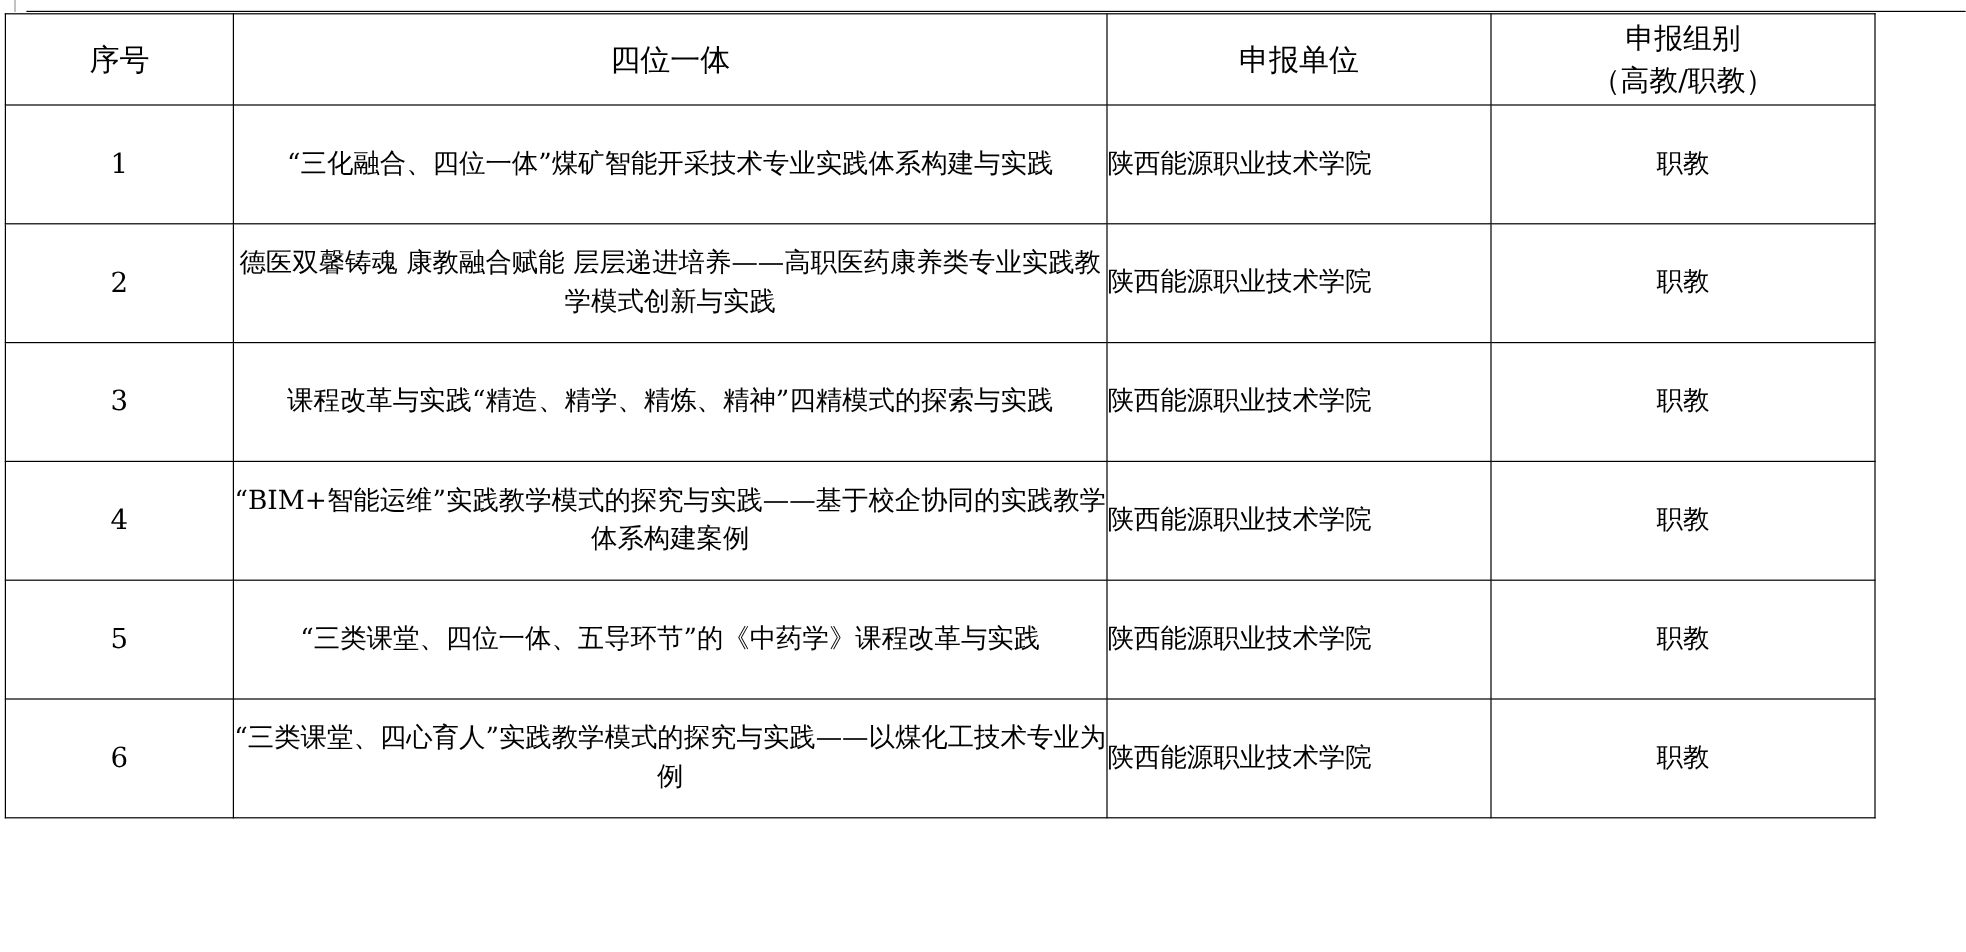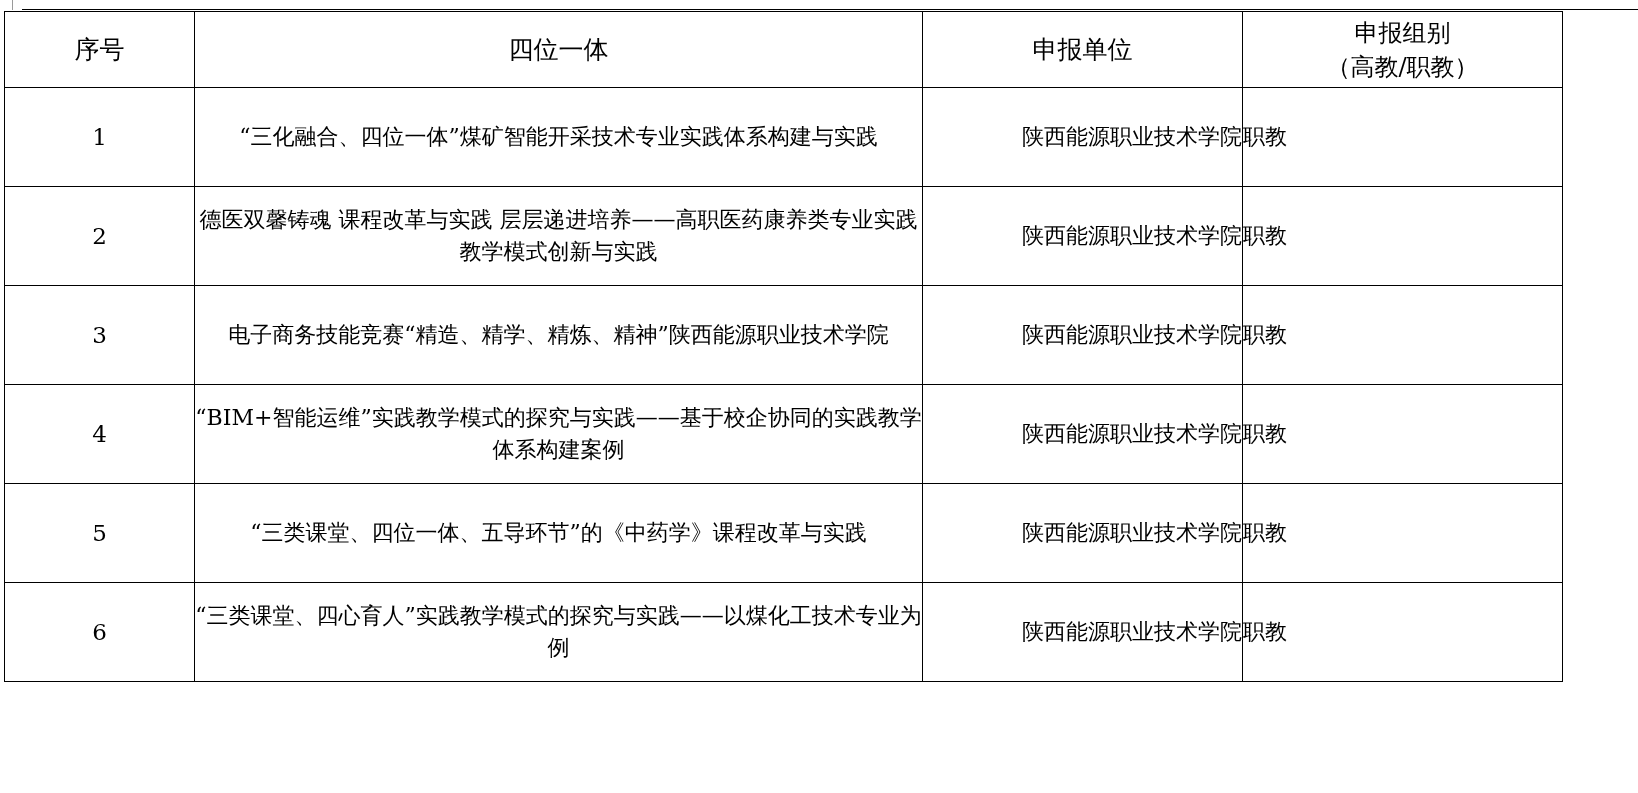--- a/index.html
+++ b/index.html
@@ -84,25 +84,25 @@
   td.idx {
     text-align: center;
     font-size: 23px;
   }
   td.name {
     text-align: center;
     padding: 0 8px 0 10px;
     letter-spacing: 0px;
   }
   td.unit {
-    text-align: right;
+    text-align: left;
     font-size: 22px;
   }
   td.group {
-    text-align: left;
+    text-align: center;
     font-size: 22px;
   }
   td.name .txt {
     display: block;
   }
 </style>
 </head>
 <body>
 
 <div class="page">
@@ -135,29 +135,29 @@
         <td class="idx">1</td>
         <td class="name">
             <span class="txt">“三化融合、四位一体”煤矿智能开采技术专业实践体系构建与实践</span>
           </td>
         <td class="unit">陕西能源职业技术学院</td>
         <td class="group">职教</td>
       </tr>
       <tr>
         <td class="idx">2</td>
         <td class="name">
-            <span class="txt">德医双馨铸魂 课程改革与实践 层层递进培养——高职医药康养类专业实践教学模式创新与实践</span>
+            <span class="txt">德医双馨铸魂 康教融合赋能 层层递进培养——高职医药康养类专业实践教学模式创新与实践</span>
           </td>
         <td class="unit">陕西能源职业技术学院</td>
         <td class="group">职教</td>
       </tr>
       <tr>
         <td class="idx">3</td>
         <td class="name">
-            <span class="txt">电子商务技能竞赛“精造、精学、精炼、精神”陕西能源职业技术学院</span>
+            <span class="txt">课程改革与实践“精造、精学、精炼、精神”四精模式的探索与实践</span>
           </td>
         <td class="unit">陕西能源职业技术学院</td>
         <td class="group">职教</td>
       </tr>
       <tr>
         <td class="idx">4</td>
         <td class="name">
             <span class="txt">“BIM+智能运维”实践教学模式的探究与实践——基于校企协同的实践教学体系构建案例</span>
           </td>
         <td class="unit">陕西能源职业技术学院</td>

